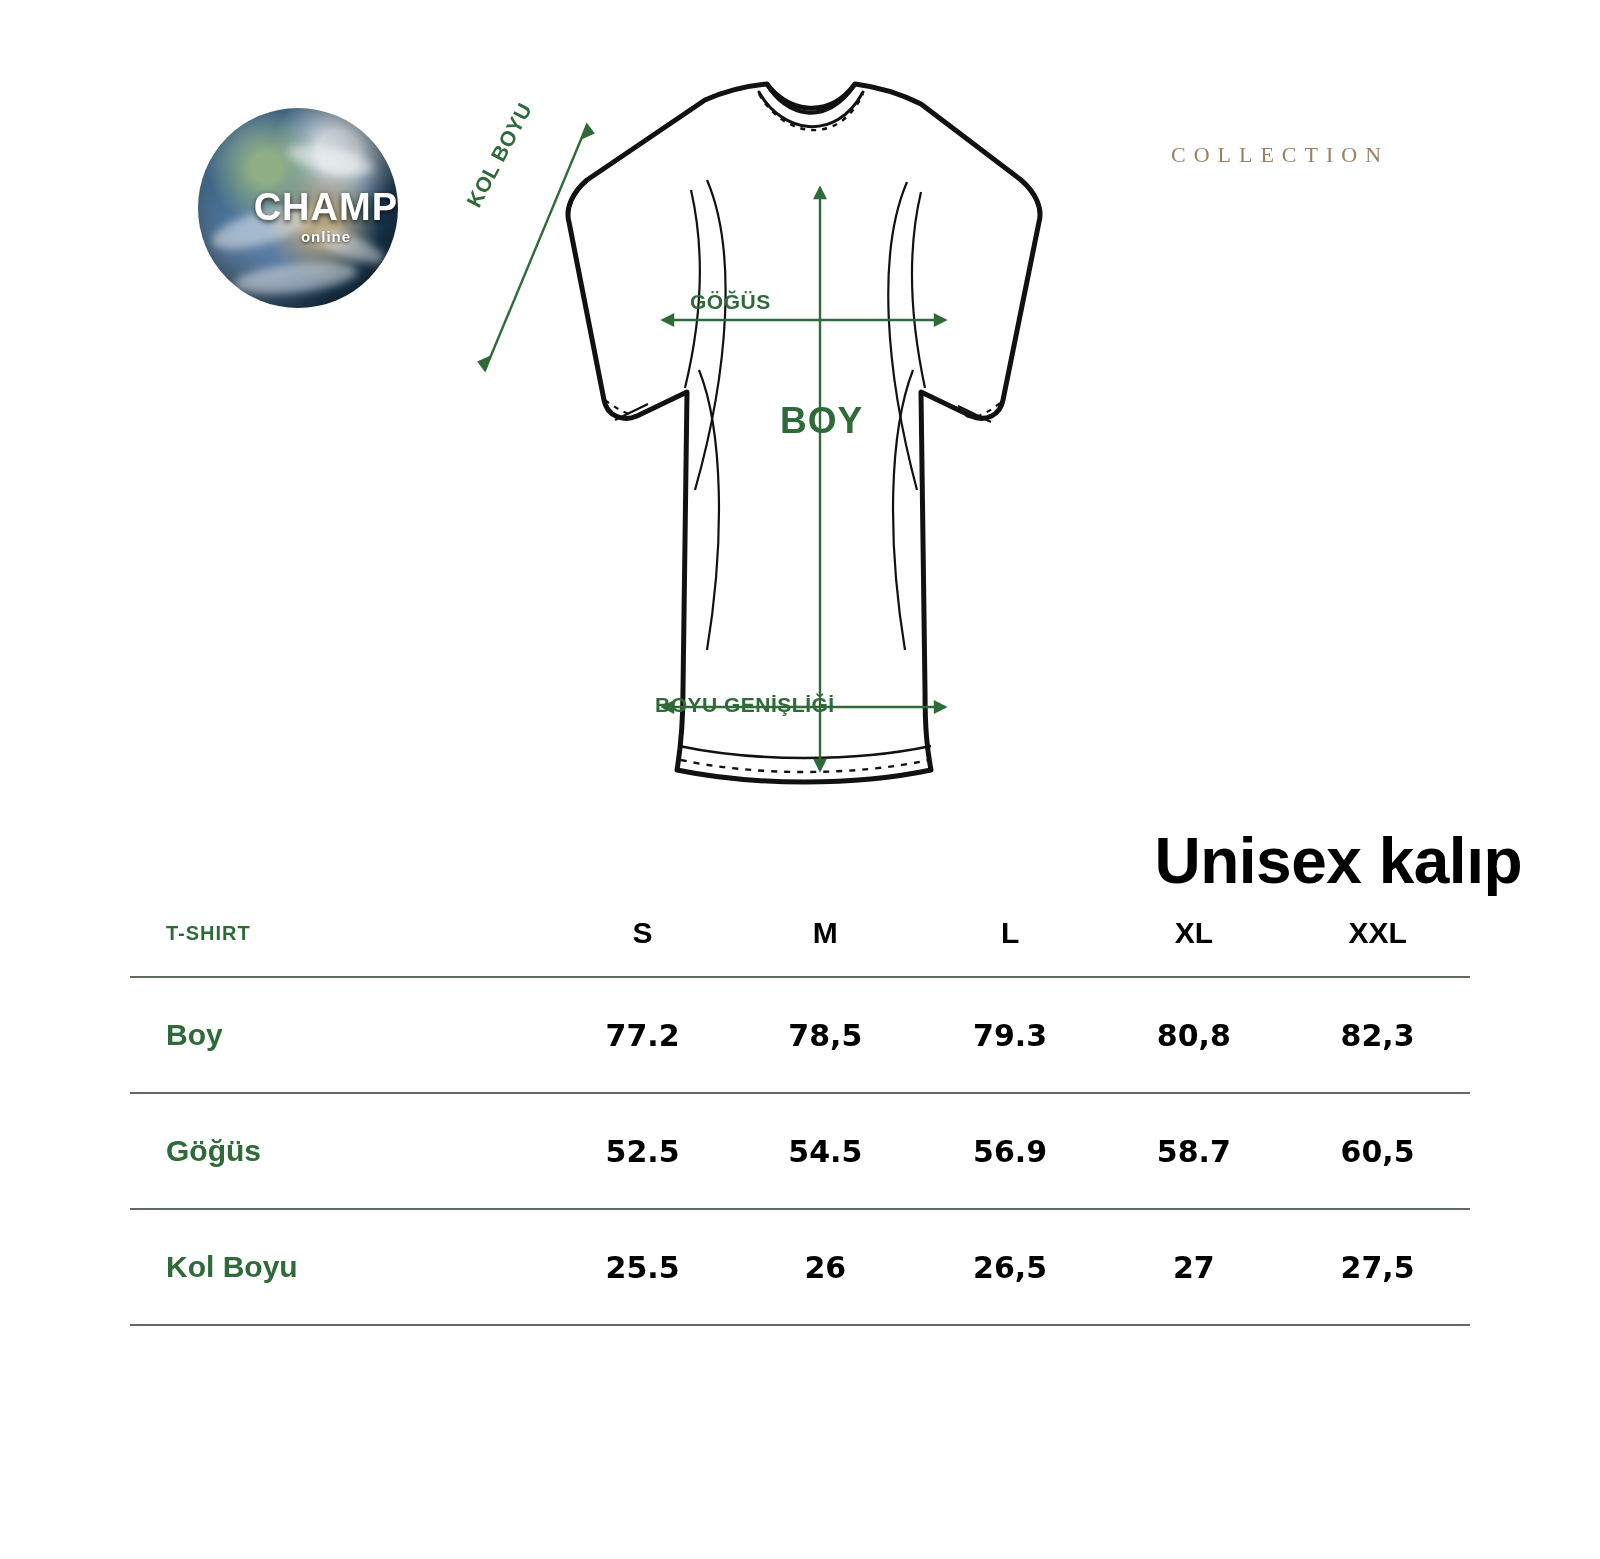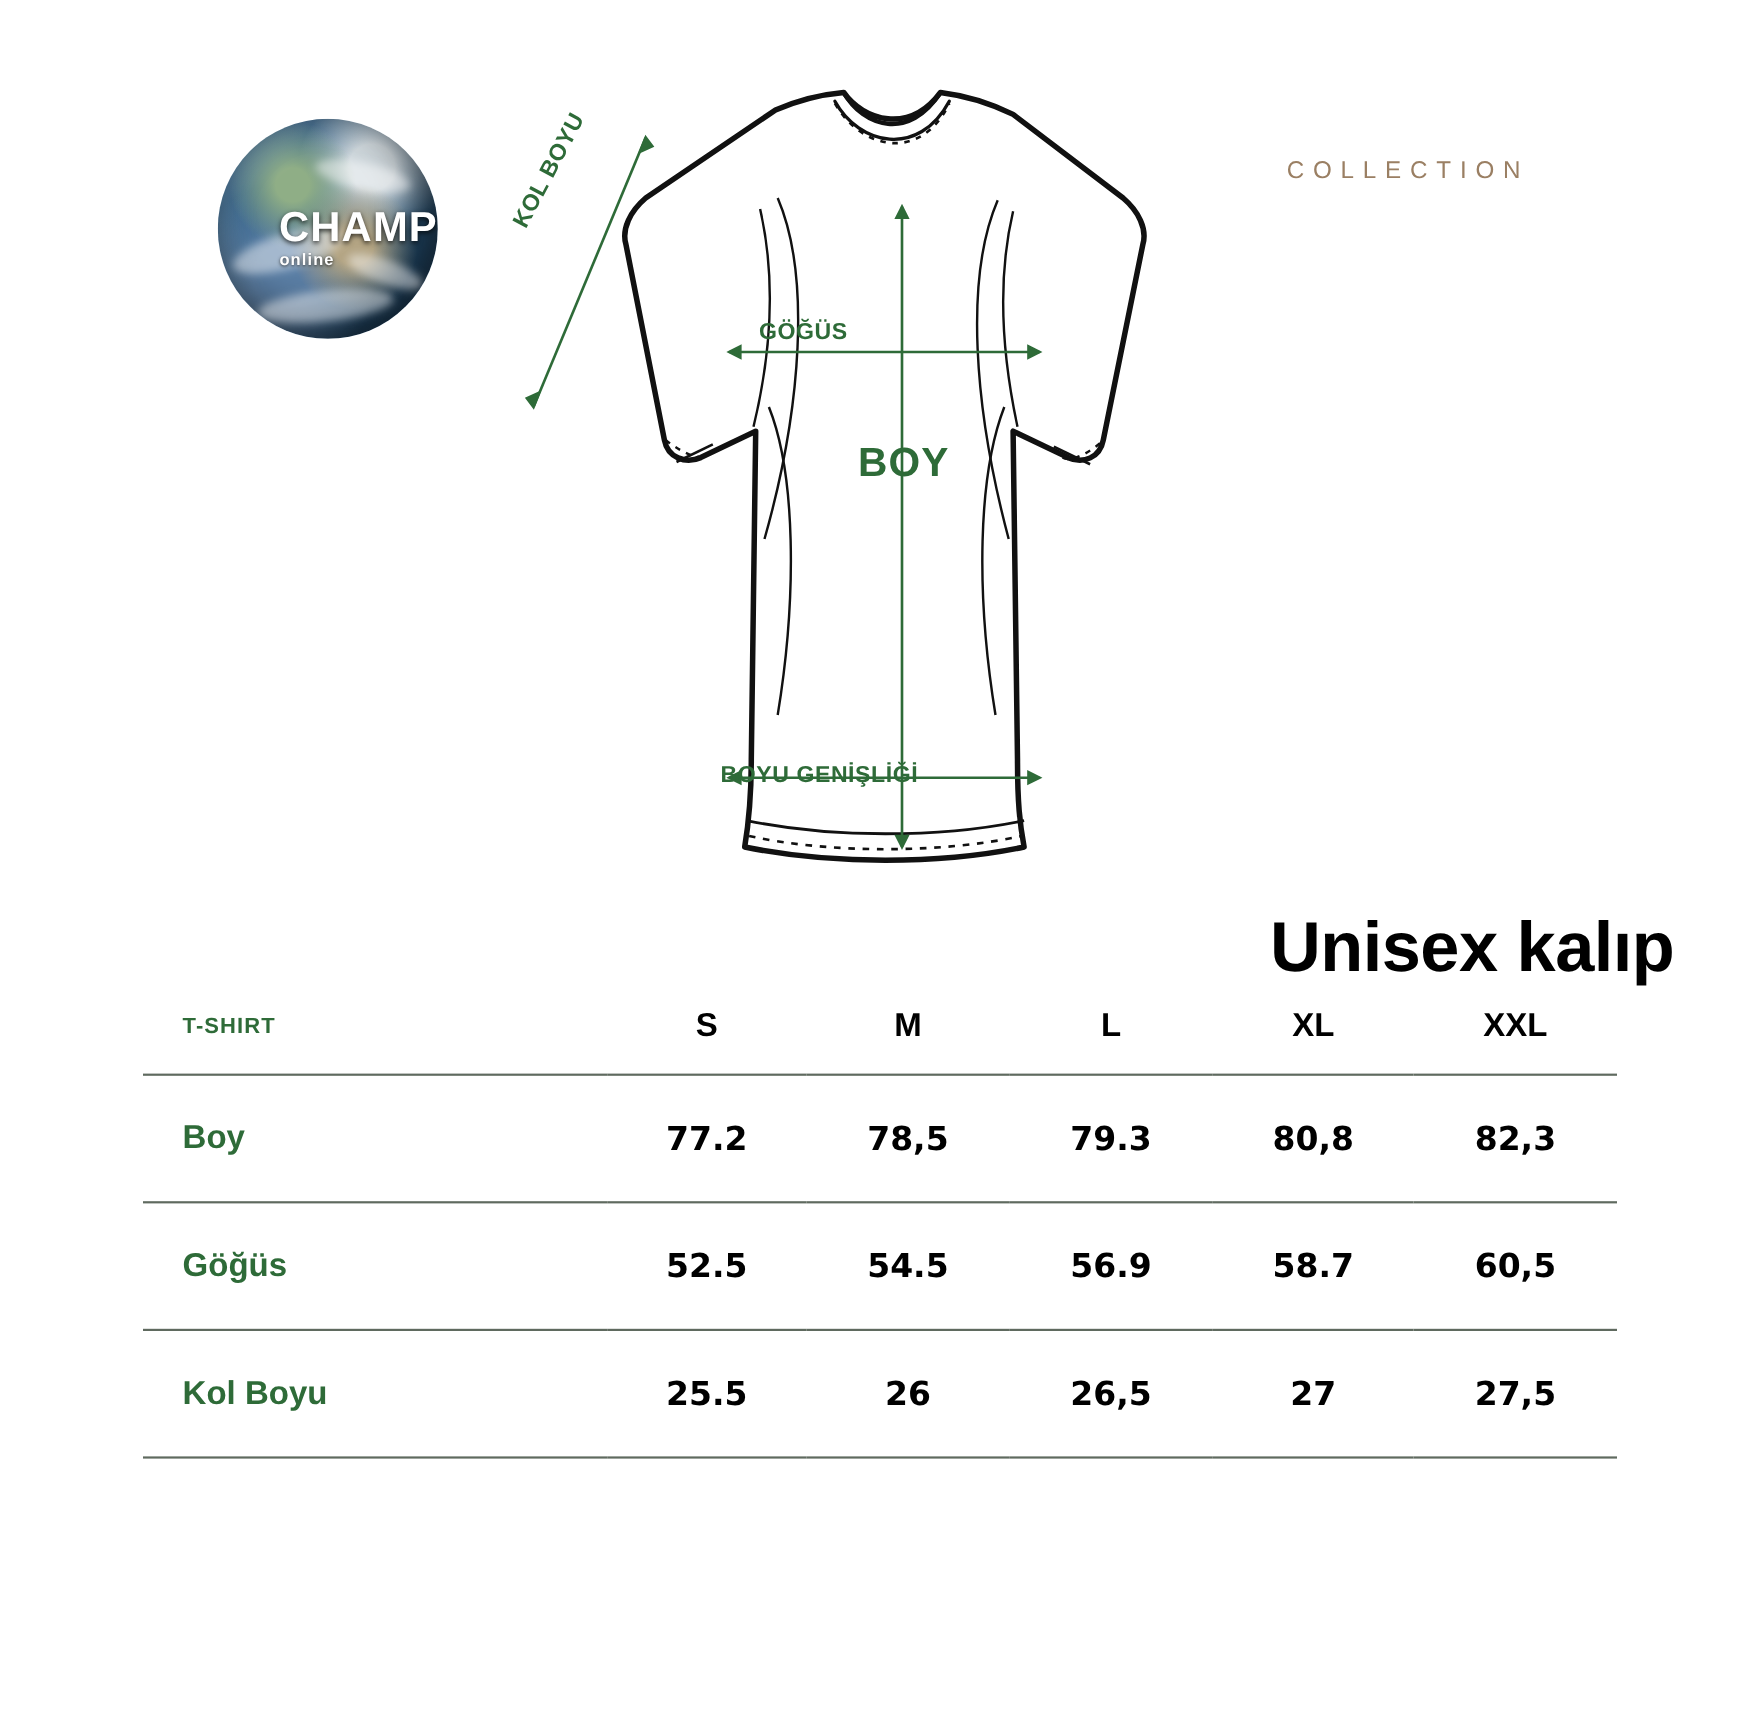--- a/index.html
+++ b/index.html
@@ -51,20 +51,21 @@
     font-size: 38px;
     font-weight: bold;
     letter-spacing: 1px;
     text-shadow: 0 2px 5px rgba(0,0,0,0.75);
     font-family: "Liberation Sans", sans-serif;
   }
   .champ-sub {
     position: absolute;
     left: 0; right: 0;
     top: 120px;
+    text-align: center;
     color: #ffffff;
     font-size: 15px;
     font-weight: bold;
     letter-spacing: 1px;
     text-shadow: 0 1px 3px rgba(0,0,0,0.8);
     padding-left: 56px;
   }
 
   
   .gia-logo {
@@ -91,21 +92,21 @@
     top: -12px;
     margin-left: 4px;
   }
   .gia-script .dash {
     font-size: 30px;
     position: relative;
     top: -12px;
     margin-right: -4px;
   }
   .gia-collection {
-    font-family: Liberation Sans, sans-serif;
+    font-family: Liberation Serif, serif;
     font-size: 22px;
     letter-spacing: 8px;
     margin-top: 12px;
     color: #9a7f63;
   }
 
   
   .shirt-wrap {
     position: absolute;
     left: 455px;

